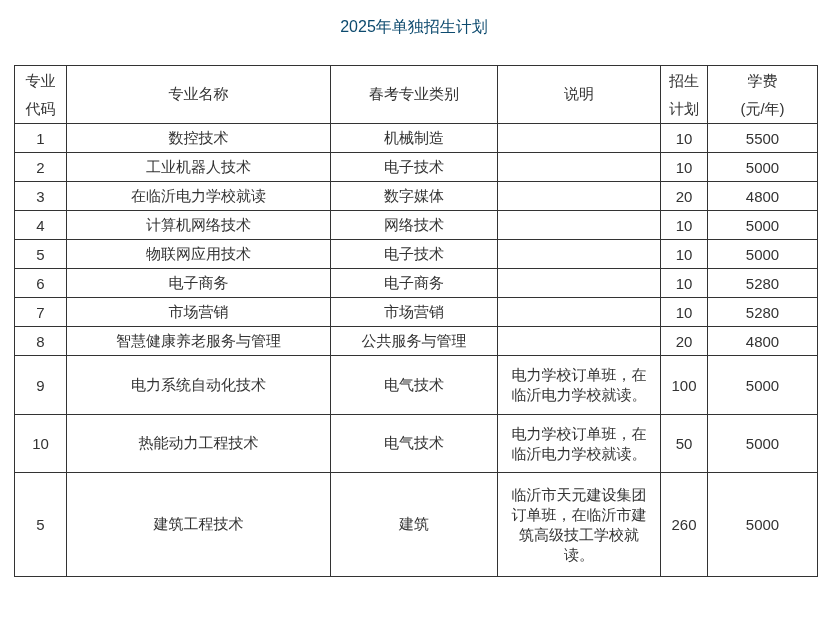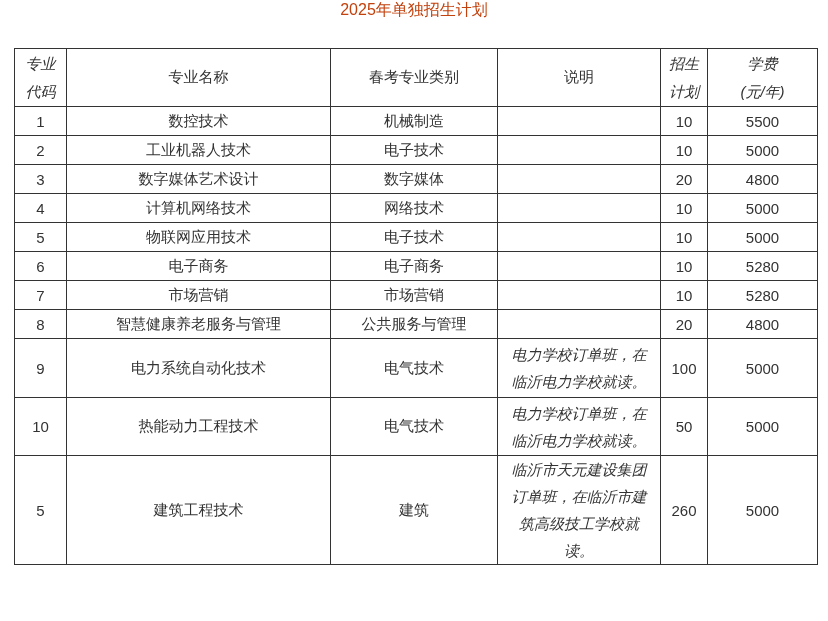--- a/index.html
+++ b/index.html
@@ -5,46 +5,46 @@
   html, body { margin:0; padding:0; }
   body {
     width:828px; height:621px; background:#ffffff;
     font-family:"Liberation Sans", sans-serif;
     color:#333333;
     overflow:hidden;
   }
   .title {
     text-align:center;
     font-size:16px;
-    color:#c2410c;
+    padding-top:17px;
+    color:#0c4a6e;
   }
   table.plan {
     border-collapse:collapse;
     table-layout:fixed;
     width:803px;
     margin:27px 0 0 14px;
   }
   .plan th, .plan td {
     border:1px solid #333333;
     text-align:center;
     vertical-align:middle;
     font-size:15px;
     font-weight:normal;
     padding:0 6px;
     overflow:hidden;
   }
-  .plan th .hline { display:block; line-height:28px;font-style:italic; }
+  .plan th .hline { display:block; line-height:28px; }
   tr.h58  { height:58px; }
   tr.h29  { height:29px; }
   tr.h59  { height:59px; }
   tr.h104 { height:104px; }
   td.note {
-    line-height:27px;
+    line-height:20px;
     padding:0 8px;
-    font-style:italic;
   }
   
   col.c-code { width:52px; }
   col.c-major { width:264px; }
   col.c-cat { width:167px; }
   col.c-note { width:163px; }
   col.c-plan { width:47px; }
   col.c-tuition { width:110px; }
 </style>
 </head>
@@ -92,21 +92,21 @@
     <tr class="h29">
       <td>2</td>
       <td>工业机器人技术</td>
       <td>电子技术</td>
       <td class="note"></td>
       <td>10</td>
       <td>5000</td>
     </tr>
     <tr class="h29">
       <td>3</td>
-      <td>数字媒体艺术设计</td>
+      <td>在临沂电力学校就读</td>
       <td>数字媒体</td>
       <td class="note"></td>
       <td>20</td>
       <td>4800</td>
     </tr>
     <tr class="h29">
       <td>4</td>
       <td>计算机网络技术</td>
       <td>网络技术</td>
       <td class="note"></td>

